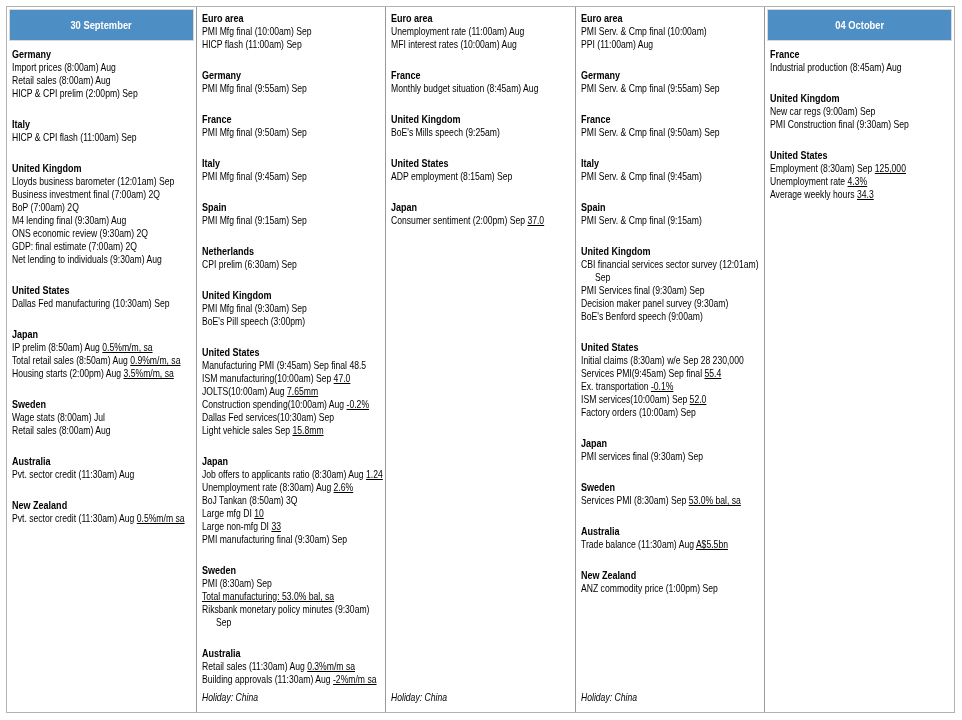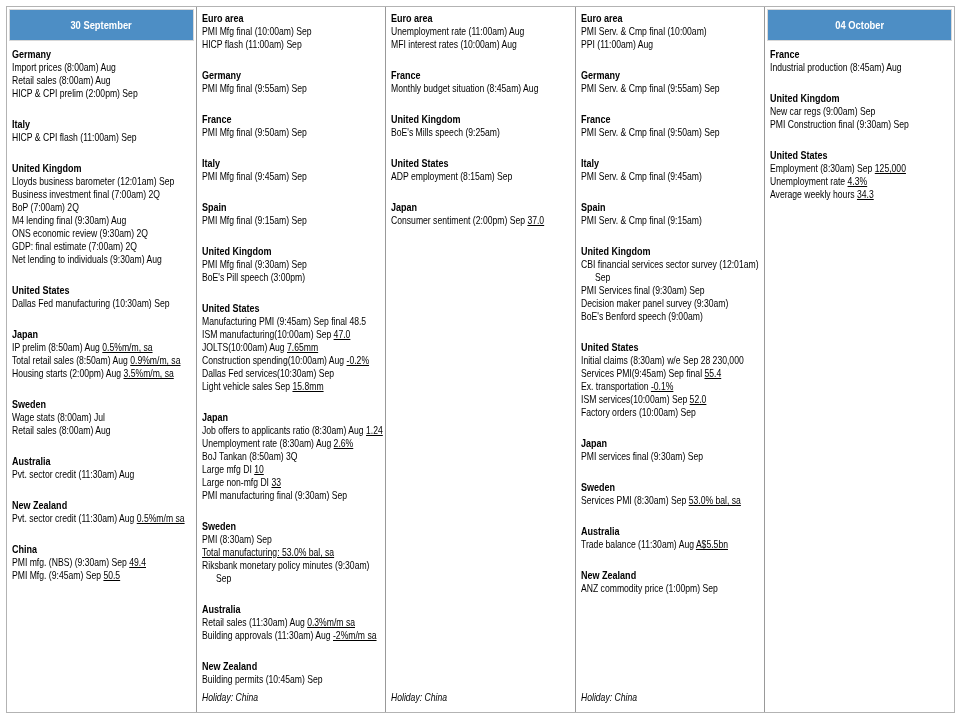--- a/index.html
+++ b/index.html
@@ -97,25 +97,20 @@
           <div class="item"><span>Retail sales (8:00am) Aug</span></div>
         </div>
         <div class="group">
           <div class="country">Australia</div>
           <div class="item"><span>Pvt. sector credit (11:30am) Aug</span></div>
         </div>
         <div class="group">
           <div class="country">New Zealand</div>
           <div class="item"><span>Pvt. sector credit (11:30am) Aug </span><span class="val">0.5%m/m sa</span></div>
         </div>
-        <div class="group">
-          <div class="country">China</div>
-          <div class="item"><span>PMI mfg. (NBS) (9:30am) Sep </span><span class="val">49.4</span></div>
-          <div class="item"><span>PMI Mfg. (9:45am) Sep </span><span class="val">50.5</span></div>
-        </div>
       </div>
     </div>
     <div class="col">
       <div class="col-body">
         <div class="group">
           <div class="country">Euro area</div>
           <div class="item"><span>PMI Mfg final (10:00am) Sep</span></div>
           <div class="item"><span>HICP flash (11:00am) Sep</span></div>
         </div>
         <div class="group">
@@ -126,20 +121,24 @@
           <div class="country">France</div>
           <div class="item"><span>PMI Mfg final (9:50am) Sep</span></div>
         </div>
         <div class="group">
           <div class="country">Italy</div>
           <div class="item"><span>PMI Mfg final (9:45am) Sep</span></div>
         </div>
         <div class="group">
           <div class="country">Spain</div>
           <div class="item"><span>PMI Mfg final (9:15am) Sep</span></div>
+        </div>
+        <div class="group">
+          <div class="country">Netherlands</div>
+          <div class="item"><span>CPI prelim (6:30am) Sep</span></div>
         </div>
         <div class="group">
           <div class="country">United Kingdom</div>
           <div class="item"><span>PMI Mfg final (9:30am) Sep</span></div>
           <div class="item"><span>BoE's Pill speech (3:00pm)</span></div>
         </div>
         <div class="group">
           <div class="country">United States</div>
           <div class="item"><span>Manufacturing PMI (9:45am) Sep final 48.5</span></div>
           <div class="item"><span>ISM manufacturing(10:00am) Sep </span><span class="val">47.0</span></div>

